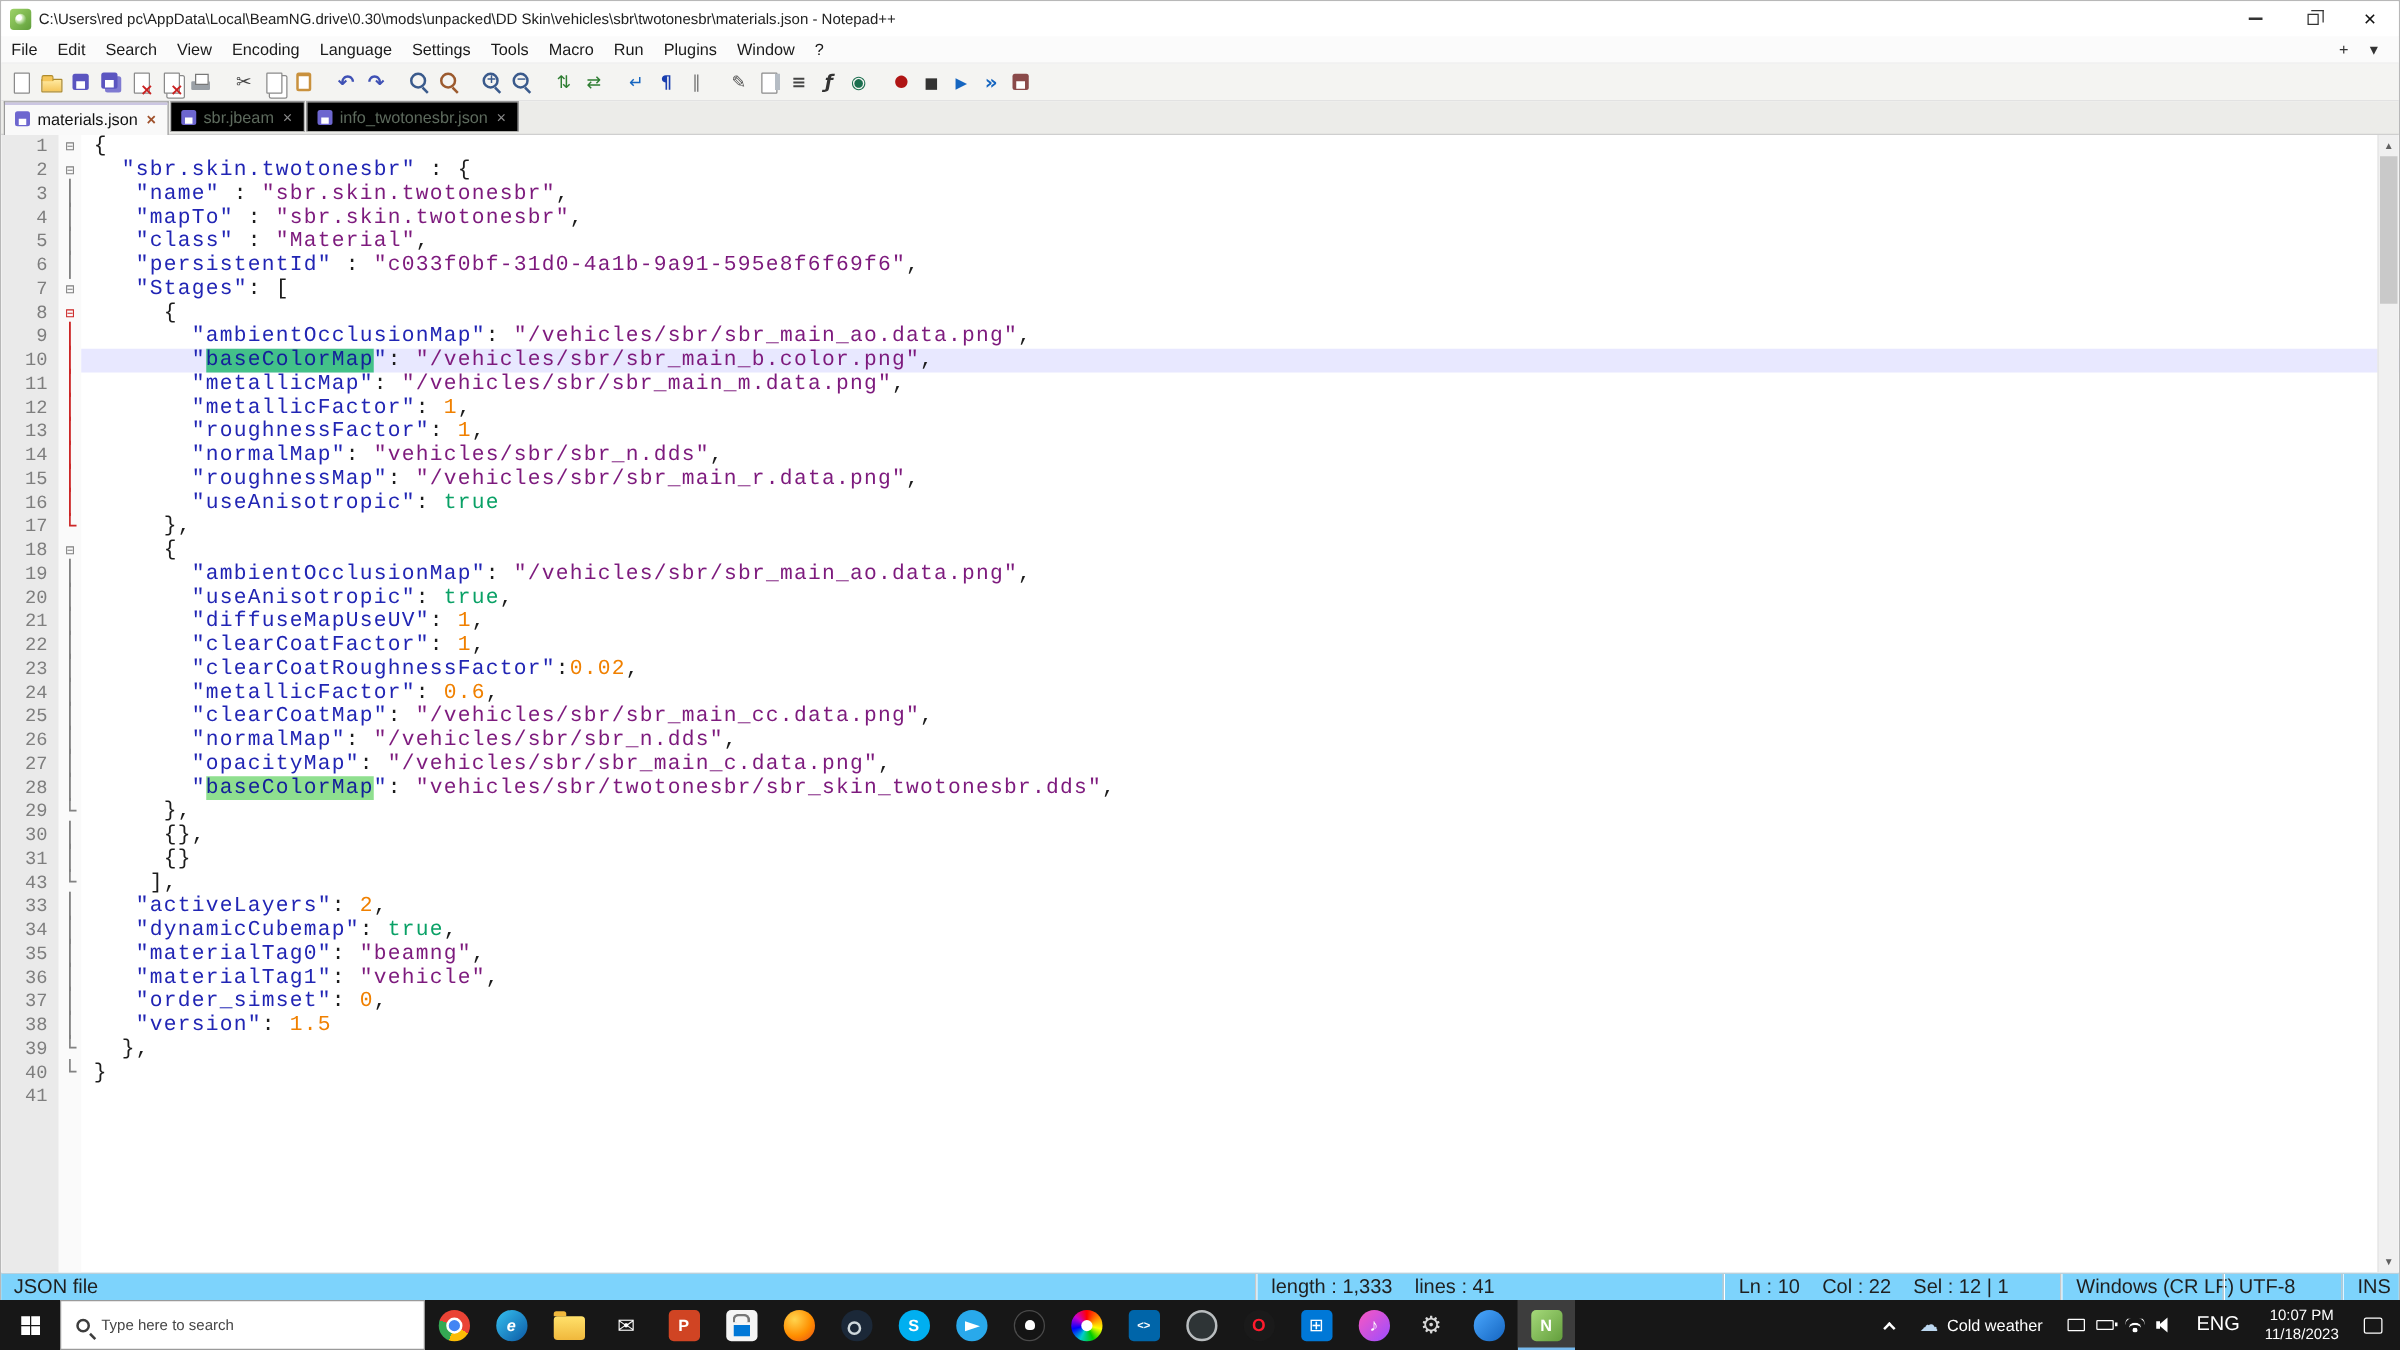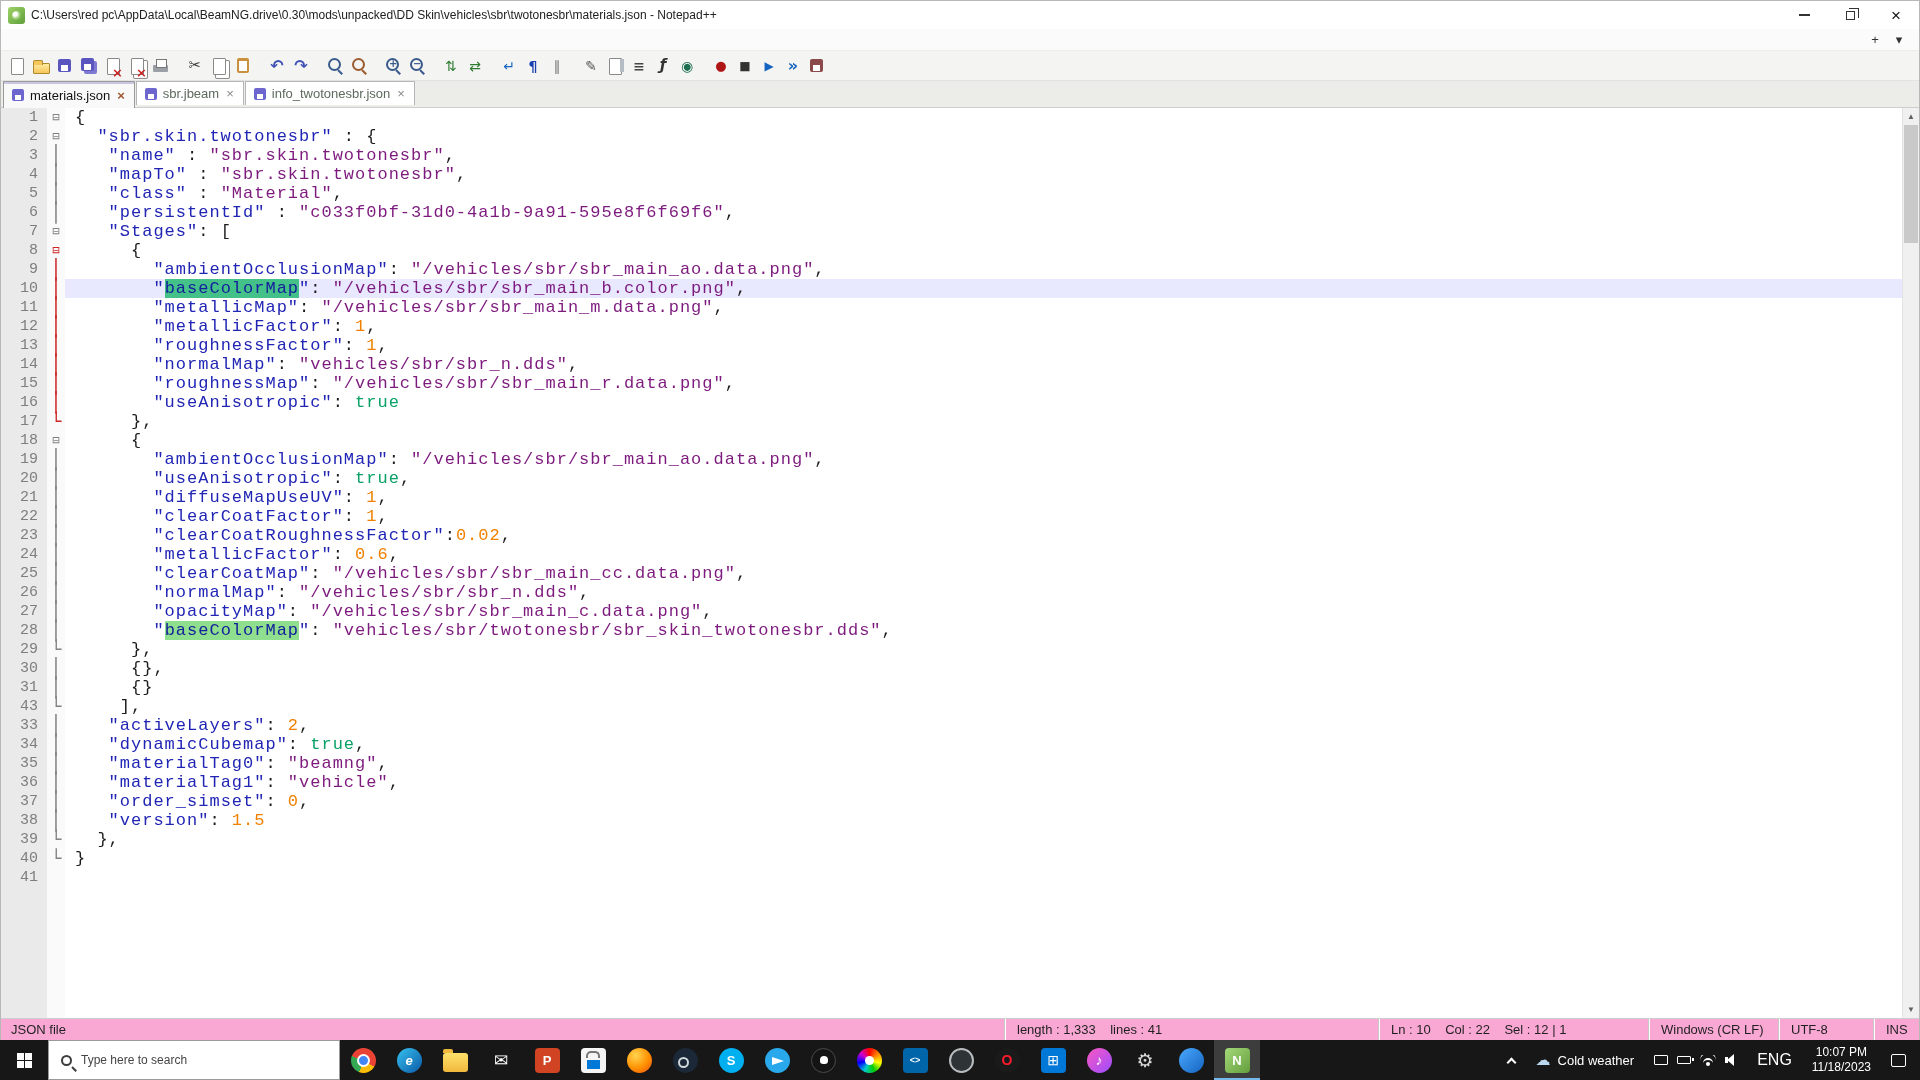--- a/index.html
+++ b/index.html
@@ -67,21 +67,21 @@
   .i-function-list{color:#333;font-style:italic;font-weight:bold;font-size:15px}
   .i-monitoring{color:#1b6e4e}
   .i-macro-record{color:#b01515;font-size:13px}
   .i-macro-stop{color:#333;font-size:12px}
   .i-macro-play{color:#1565c0;font-size:12px}
   .i-macro-run-multiple{color:#1565c0;font-weight:bold;font-size:16px}
 
   
   .tabbar{height:27px;background:#ecece9;display:flex;align-items:flex-end;padding-left:2px;border-bottom:1px solid #cfcfcf}
   .tabs{display:flex;align-items:flex-start;height:100%}
-  .tab{display:flex;align-items:center;gap:6px;padding:0 8px;height:24px;background:#ffffff;
+  .tab{display:flex;align-items:center;gap:6px;padding:0 8px;height:24px;background:#000000;
        border:1px solid #b5b5b5;border-bottom:none;margin-right:1px;font-size:13px;color:#5d6a5d}
   .tab.active{height:27px;background:#f9f9f9;color:#111;border-color:#9a9a9a;position:relative}
   .tab.active::before{content:"";position:absolute;left:0;right:0;top:0;height:2px;background:#cbc6e2}
   .tab-disk{width:12px;height:12px;border-radius:2px;background:#6d66cf;position:relative;flex:0 0 auto}
   .tab-disk::after{content:"";position:absolute;left:3px;top:6px;width:6px;height:5px;background:#fff}
   .tab-close{font-size:13px;line-height:1;color:#8a8a8a;padding:0 1px}
   .tab.active .tab-close{color:#a0522d;font-weight:bold}
 
   
   .editor{flex:1;position:relative;display:flex;background:#fff;overflow:hidden}
@@ -102,21 +102,21 @@
   .tk-n{color:#f08000}
   .tk-b{color:#0aa166}
   .tk-hs{color:#14209a;background:#43c189}
   .tk-hm{color:#14209a;background:#8fdf8f}
   .vscroll{position:absolute;right:0;top:0;bottom:0;width:17px;background:#f0f0f0;border-left:1px solid #e3e3e3}
   .sarr{height:17px;display:flex;align-items:center;justify-content:center;color:#606060;font-size:8px}
   .sarr.down{position:absolute;bottom:0;left:0;right:0}
   .sthumb{position:absolute;top:17px;left:1px;right:1px;height:118px;background:#c9c9c9}
 
   
-  .statusbar{height:22px;background:#f9a8d4;border-top:1px solid #cfcfcf;display:flex;align-items:stretch;font-size:13px;color:#1f1f1f}
+  .statusbar{height:22px;background:#7dd3fc;border-top:1px solid #cfcfcf;display:flex;align-items:stretch;font-size:16px;color:#1f1f1f}
   .statusbar span{white-space:pre}
   .sb{display:flex;align-items:center;padding-left:12px;border-left:1px solid #c8c8c8;box-shadow:inset 1px 0 0 #ffffff}
   .sb-left{flex:1;border-left:none;box-shadow:none;padding-left:10px}
   .sb-len{width:374px}.sb-pos{width:270px}.sb-eol{width:130px}.sb-enc{width:95px}.sb-ins{width:46px}
 
   
   .taskbar{height:40px;background:#171717;display:flex;align-items:stretch;color:#fff}
   .start{width:48px;display:flex;align-items:center;justify-content:center}
   .winlogo{display:grid;grid-template-columns:7px 7px;grid-template-rows:7px 7px;gap:1px}
   .winlogo i{background:#fff}
@@ -199,20 +199,35 @@
         <div class="capbtn cap-restore">
             <i></i>
           </div>
         <div class="capbtn cap-close">
             <span>×</span>
           </div>
       </div>
     </div>
 
     <div class="menubar">
+      <div class="menu-items">
+          <div class="menu-item">File</div>
+          <div class="menu-item">Edit</div>
+          <div class="menu-item">Search</div>
+          <div class="menu-item">View</div>
+          <div class="menu-item">Encoding</div>
+          <div class="menu-item">Language</div>
+          <div class="menu-item">Settings</div>
+          <div class="menu-item">Tools</div>
+          <div class="menu-item">Macro</div>
+          <div class="menu-item">Run</div>
+          <div class="menu-item">Plugins</div>
+          <div class="menu-item">Window</div>
+          <div class="menu-item">?</div>
+        </div>
       <div class="menu-right">
         <span class="mini-btn">+</span>
         <span class="mini-btn">▾</span>
       </div>
     </div>
 
     <div class="toolbar">
         <div class="tbtn">
           <span class="ic i-new-file"></span>
         </div>

